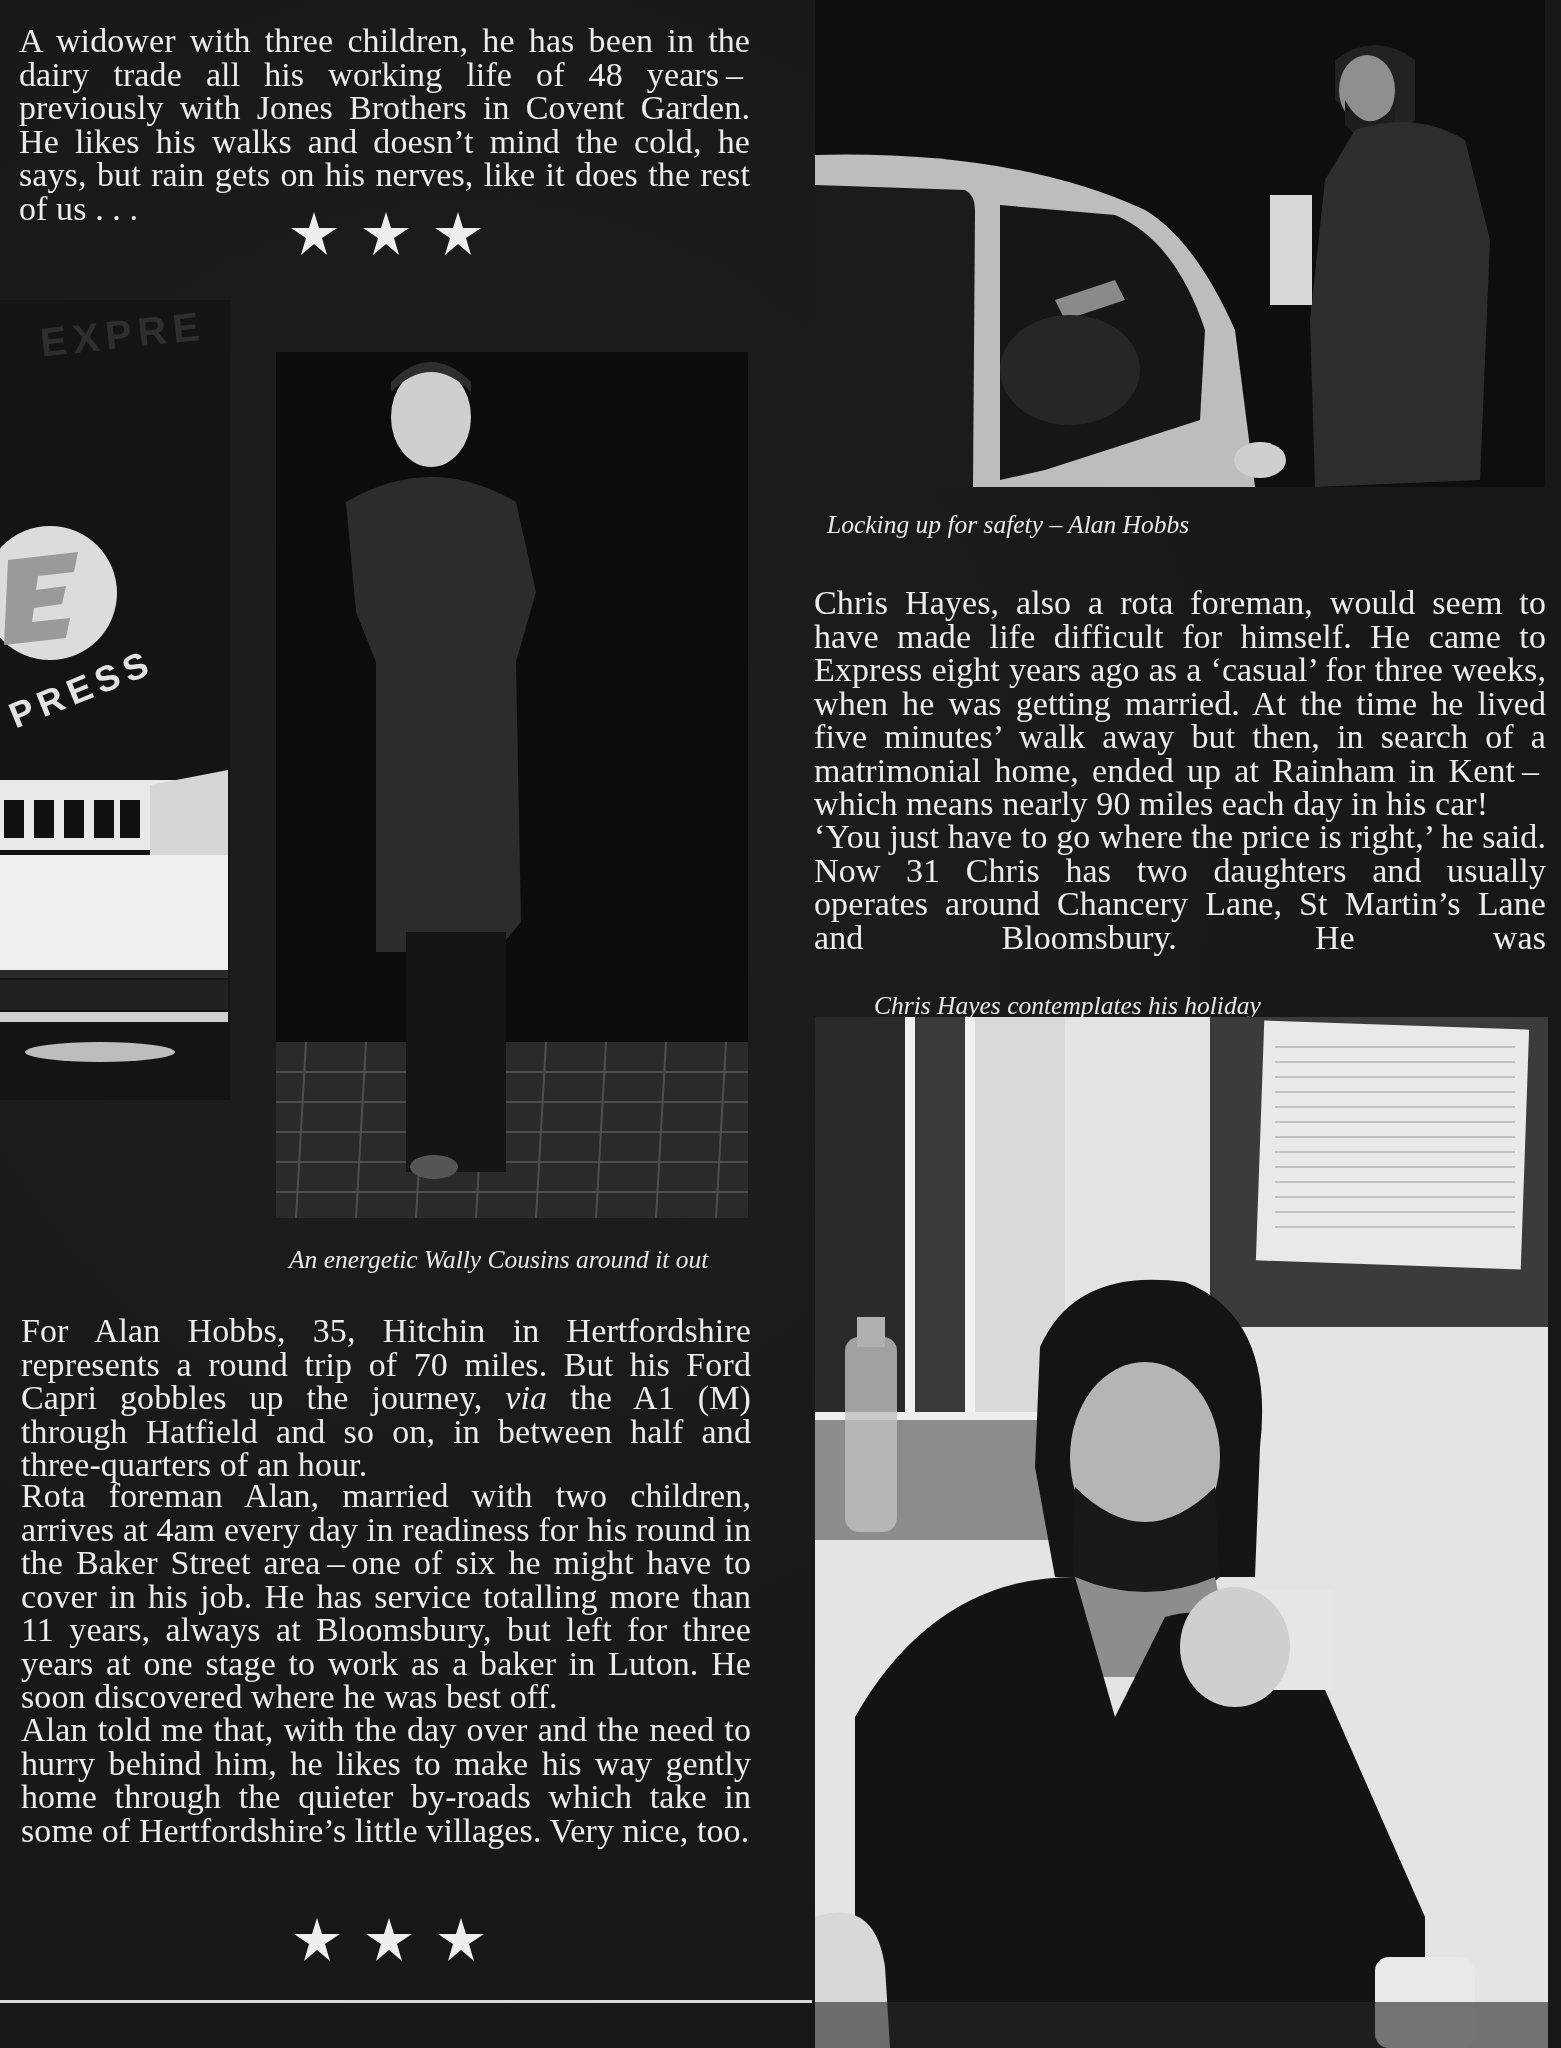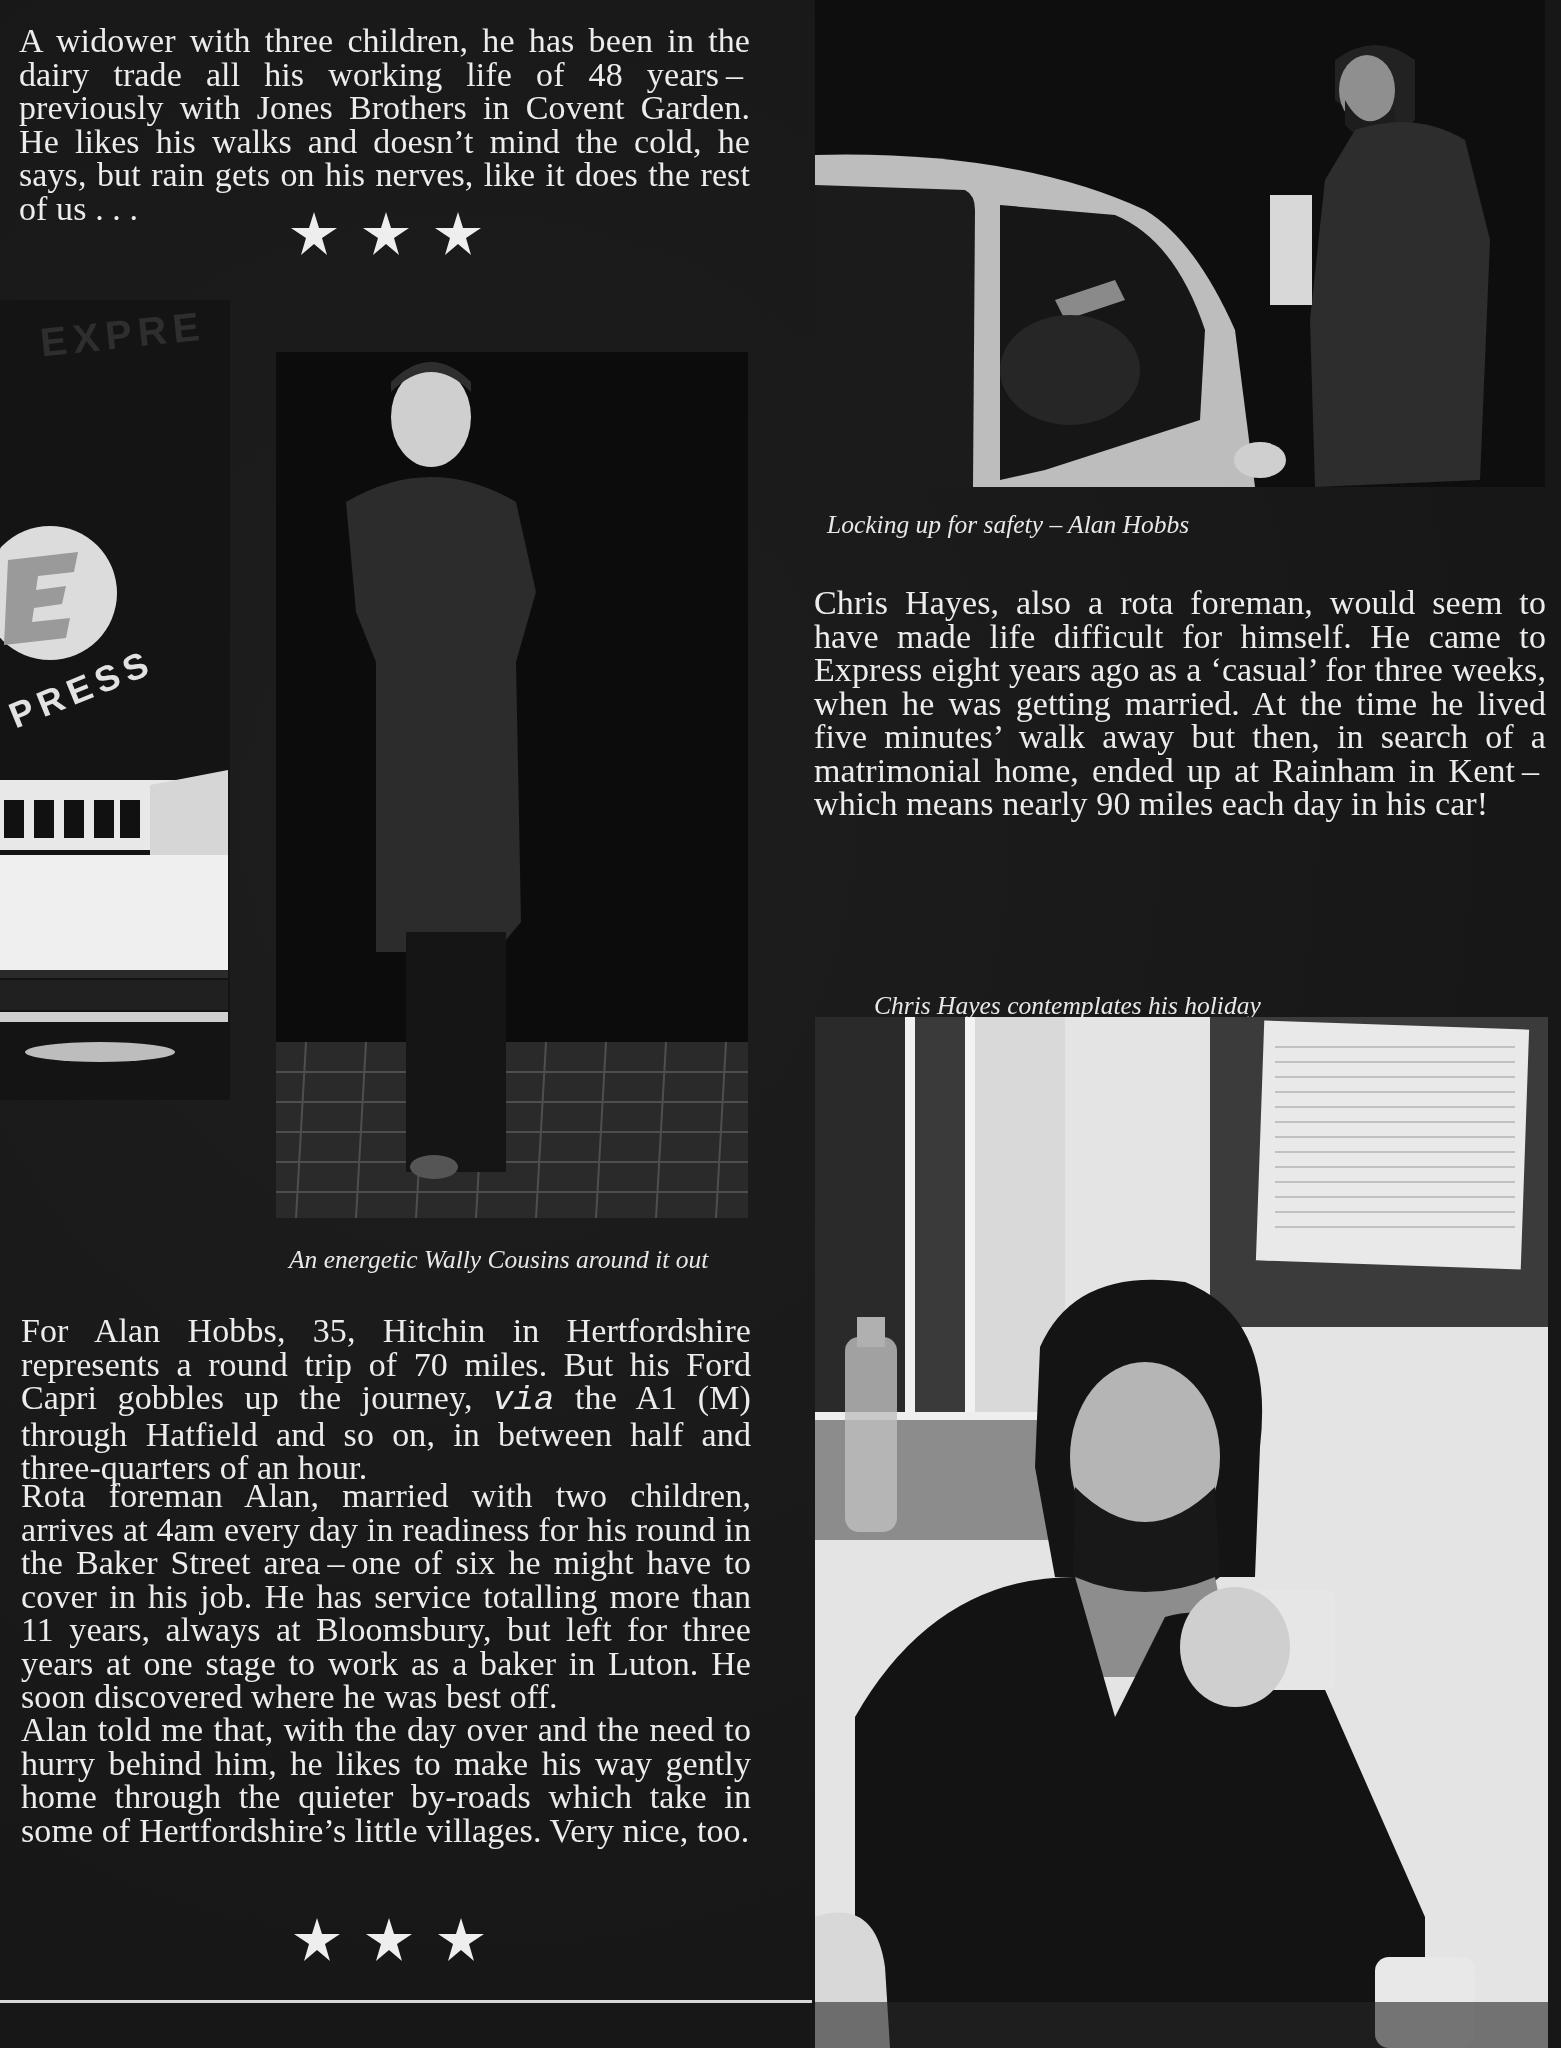--- a/index.html
+++ b/index.html
@@ -43,21 +43,21 @@
     .photo {
       position: absolute; overflow: hidden;
     }
     .rule {
       position: absolute; left: 0; width: 812px; height: 3px; background: #d8d8d8; top: 2000px;
     }
     .ghost-text {
       position: absolute; font-family: "Liberation Sans", sans-serif; font-weight: bold;
       letter-spacing: 6px; color: #2e2e2e;
     }
-    em { font-style: italic; font-family: Liberation Mono, monospace; }
+    em { font-style: italic; }
   </style>
 </head>
 <body>
 
 <div class="page">
 
   <p class="para" style="left:19px; top:24px; width:731px;">A widower with three children, he has been in the dairy trade all his working life of 48 years – previously with Jones Brothers in Covent Garden. He likes his walks and doesn’t mind the cold, he says, but rain gets on his nerves, like it does the rest of us . . .</p>
 
   <div class="stars" style="left:289px; top:210px;">
     <svg viewBox="0 0 50 46">
@@ -153,20 +153,21 @@
       <path d="M540,130 Q600,110 650,140 L675,240 L665,480 L500,487 L495,320 L510,180 Z" fill="#2d2d2d"></path>
       <rect x="455" y="195" width="42" height="110" fill="#d8d8d8"></rect>
       <ellipse cx="445" cy="460" rx="26" ry="18" fill="#cfcfcf"></ellipse>
     </svg>
   </div>
 
   <p class="caption" style="left:815px; top:498px;">Locking up for safety – Alan Hobbs</p>
 
   <p class="para" style="left:814px; top:586px; width:732px;">Chris Hayes, also a rota foreman, would seem to have made life difficult for himself. He came to Express eight years ago as a ‘casual’ for three weeks, when he was getting married. At the time he lived five minutes’ walk away but then, in search of a matrimonial home, ended up at Rainham in Kent – which means nearly 90 miles each day in his car!</p>
 
+  <p class="para" style="left:814px; top:820px; width:732px; text-align-last: justify;">‘You just have to go where the price is right,’ he said. Now 31 Chris has two daughters and usually operates around Chancery Lane, St Martin’s Lane and Bloomsbury. He was</p>
 
   <p class="caption" style="left:862px; top:979px;">Chris Hayes contemplates his holiday</p>
 
   <div class="photo" style="left:815px; top:1017px; width:733px; height:1031px;">
     <svg width="733" height="1031" viewBox="0 0 733 1031">
       <rect width="733" height="1031" fill="#e4e4e4"></rect>
 
       <rect x="0" y="0" width="90" height="400" fill="#2a2a2a"></rect>
       <rect x="90" y="0" width="10" height="400" fill="#f0f0f0"></rect>
       <rect x="100" y="0" width="60" height="400" fill="#3a3a3a"></rect>

